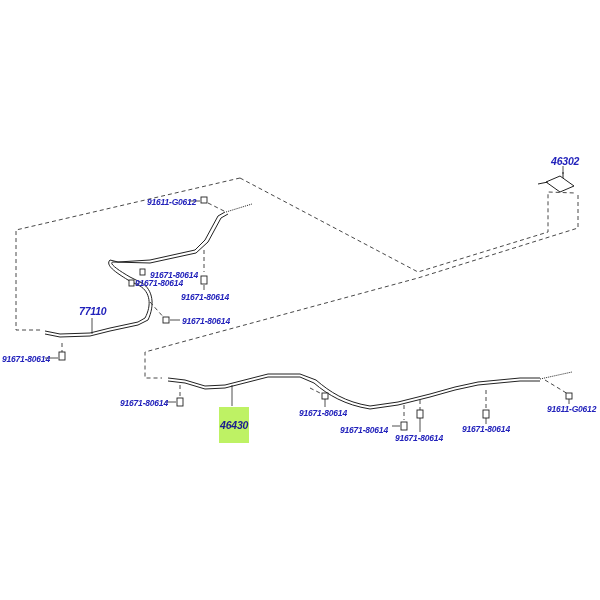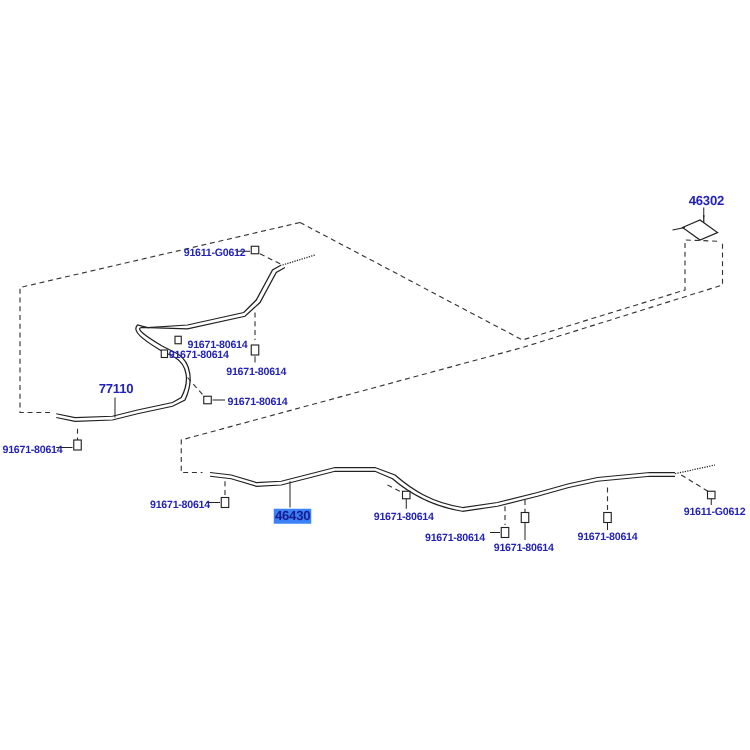--- a/index.html
+++ b/index.html
@@ -1,20 +1,20 @@
 <!DOCTYPE html>
 <html><head>
 <meta charset="utf-8">
 <style>
   html, body { margin:0; padding:0; background:#ffffff; }
   body { width:600px; height:600px; position:relative; overflow:hidden; font-family:"Liberation Sans", sans-serif; }
   #diagram { position:absolute; left:0; top:0; width:600px; height:600px; }
-  .lbl { position:absolute; font-family:"Liberation Sans", sans-serif; font-weight:bold; font-size:8.5px; color:#2222bb; white-space:nowrap; letter-spacing:-0.2px; line-height:10px; }
+  .lbl { position:absolute; font-family:"Liberation Sans", sans-serif; font-weight:bold; font-size:8.5px; color:#2222bb; white-space:nowrap; letter-spacing:-0.2px; line-height:10px;font-style:italic; }
   .lbl.big { font-size:10.5px; line-height:12px; }
-  .lbl.hl { background:#3b82f6; color:#1a1a90; padding:0 1px; }
+  .lbl.hl { background:#bef264; color:#1a1a90; padding:12px 1px; }
 </style>
 </head>
 <body>
 
 <svg id="diagram" viewBox="0 0 600 600" xmlns="http://www.w3.org/2000/svg">
   <g fill="none" stroke="#333" stroke-width="0.9" stroke-dasharray="4,3">
 
     <path d="M240,178 L16,230 L16,330 L42,330"></path>
     <path d="M240,178 L418,272 L548,232 L548,192 L575,193"></path>
 

